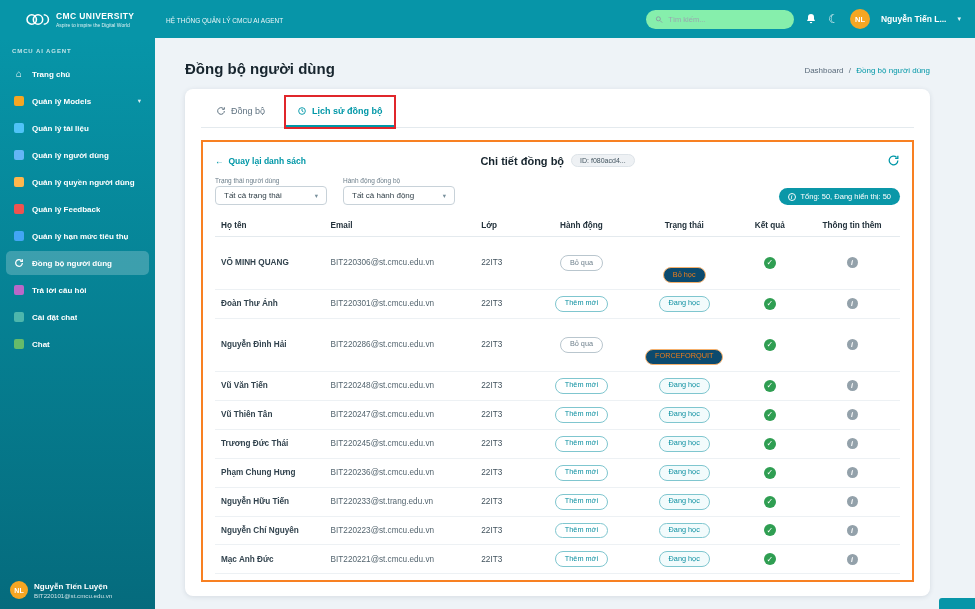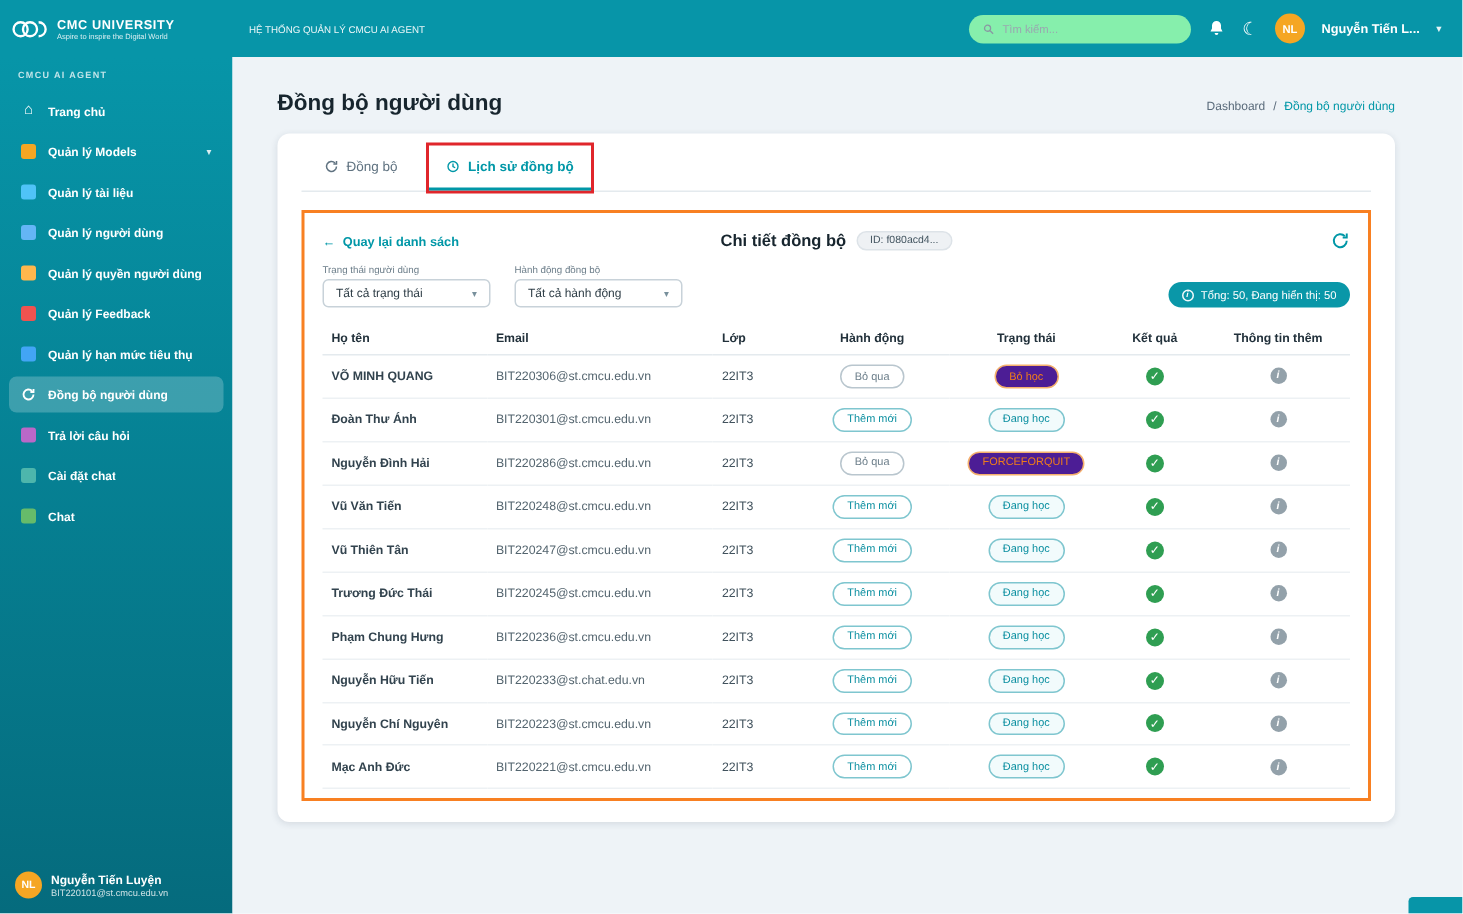--- a/index.html
+++ b/index.html
@@ -1,21 +1,21 @@
 <!DOCTYPE html>
 <html><head>
 <meta charset="utf-8">
 <style>
   * { margin:0; padding:0; box-sizing:border-box; }
   html,body { width:975px; height:609px; }
   body { font-family:"Liberation Sans","DejaVu Sans",sans-serif; background:#eef3f7; overflow:hidden; position:relative; }
 
   
   .topbar { position:absolute; top:0; left:0; width:975px; height:38px; background:#0795a8; display:flex; align-items:center; color:#fff; z-index:5; }
-  .brand { width:158px; display:flex; gap:6px; padding-left:8px; flex:none; }
+  .brand { width:158px; display:flex; gap:6px; padding-left:26px; flex:none; }
   .brand-title { font-size:8.5px; font-weight:bold; letter-spacing:.4px; }
   .brand-tagline { font-size:5px; opacity:.85; margin-top:1px; }
   .app-titles { padding-left:8px; }
   .app-title { font-size:11px; font-weight:bold; }
   .app-subtitle { font-size:6.5px; opacity:.92; margin-top:2px; }
   .top-right { margin-left:auto; display:flex; align-items:center; gap:11px; padding-right:14px; }
   .search { background:#86efac; border-radius:10px; height:19px; width:148px; display:flex; align-items:center; padding:0 9px; gap:5px; }
   .search input { border:none; outline:none; font-size:7.5px; width:100%; color:#333; font-family:inherit; background:transparent; }
   .search input::placeholder { color:#9aa7b0; }
   .moon { font-size:12px; cursor:pointer; line-height:1; }
@@ -71,21 +71,21 @@
   td { font-size:8.2px; color:#41525d; padding:6px; border-bottom:1px solid #edf1f4; white-space:nowrap; }
   th.center, td.center { text-align:center; }
   th:nth-child(1){width:16%} th:nth-child(2){width:22%} th:nth-child(3){width:8%}
   th:nth-child(4){width:15%} th:nth-child(5){width:15%} th:nth-child(6){width:10%} th:nth-child(7){width:14%}
   td.name { color:#32434e; font-weight:600; }
   td.email { color:#54656f; }
   .pill { display:inline-block; border:1px solid; border-radius:9px; padding:1.5px 9px; font-size:7.3px; line-height:1.5; background:#fff; }
   .pill-add { color:#0b8fa0; border-color:#7fc6cf; }
   .pill-skip { color:#6d7f8b; border-color:#b9c6ce; }
   .pill-ok { color:#0b8fa0; border-color:#7fc6cf; background:#f2fbfc; }
-  .pill-warn { color:#ef7d1a; border-color:#f5b06c; background:#4c1d95; }
+  .pill-warn { color:#ef7d1a; border-color:#f5b06c; background:#0c4a6e;margin-top:24px; }
   .check { display:inline-flex; width:12px; height:12px; border-radius:50%; background:#2f9e52; color:#fff; align-items:center; justify-content:center; font-size:8px; }
   .info { display:inline-flex; width:11px; height:11px; border-radius:50%; background:#93a1aa; color:#fff; align-items:center; justify-content:center; font-size:7px; font-style:italic; font-weight:bold; cursor:pointer; }
 
   .table-footer { display:flex; justify-content:flex-end; align-items:center; gap:13px; font-size:8px; color:#42525c; padding:9px 4px 2px; }
   .rpp { display:inline-flex; gap:4px; align-items:center; cursor:pointer; font-weight:600; }
   .pg { font-size:12px; cursor:pointer; padding:0 3px; line-height:1; }
   .pg.prev { color:#b6c2ca; }
   .pg.next { color:#37474f; }
 
   .floating { position:absolute; right:0; bottom:0; width:36px; height:11px; background:#0795a8; border-radius:3px 0 0 0; cursor:pointer; }
@@ -330,21 +330,21 @@
               <td class="name">Phạm Chung Hưng</td>
               <td class="email">BIT220236@st.cmcu.edu.vn</td>
               <td>22IT3</td>
               <td class="center"><span class="pill pill-add">Thêm mới</span></td>
               <td class="center"><span class="pill pill-ok">Đang học</span></td>
               <td class="center"><span class="check">✓</span></td>
               <td class="center"><span class="info">i</span></td>
             </tr>
             <tr>
               <td class="name">Nguyễn Hữu Tiến</td>
-              <td class="email">BIT220233@st.chat.edu.vn</td>
+              <td class="email">BIT220233@st.trang.edu.vn</td>
               <td>22IT3</td>
               <td class="center"><span class="pill pill-add">Thêm mới</span></td>
               <td class="center"><span class="pill pill-ok">Đang học</span></td>
               <td class="center"><span class="check">✓</span></td>
               <td class="center"><span class="info">i</span></td>
             </tr>
             <tr>
               <td class="name">Nguyễn Chí Nguyên</td>
               <td class="email">BIT220223@st.cmcu.edu.vn</td>
               <td>22IT3</td>

